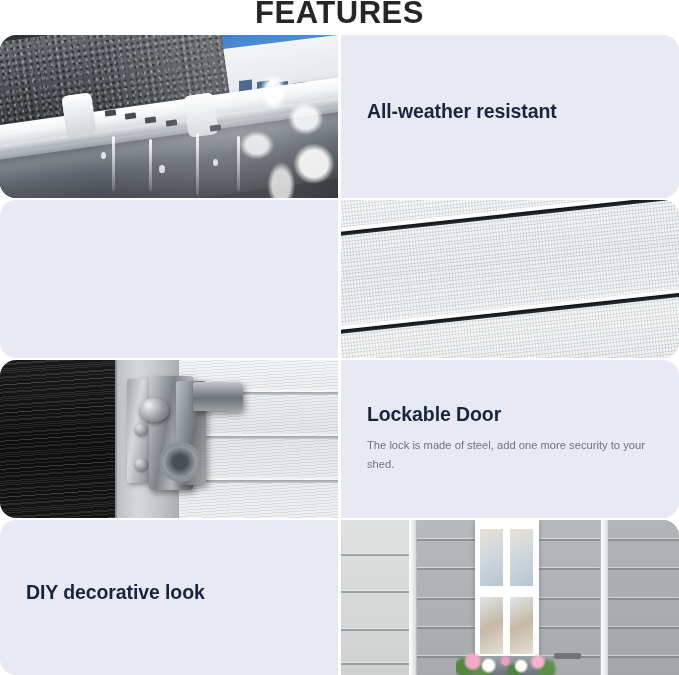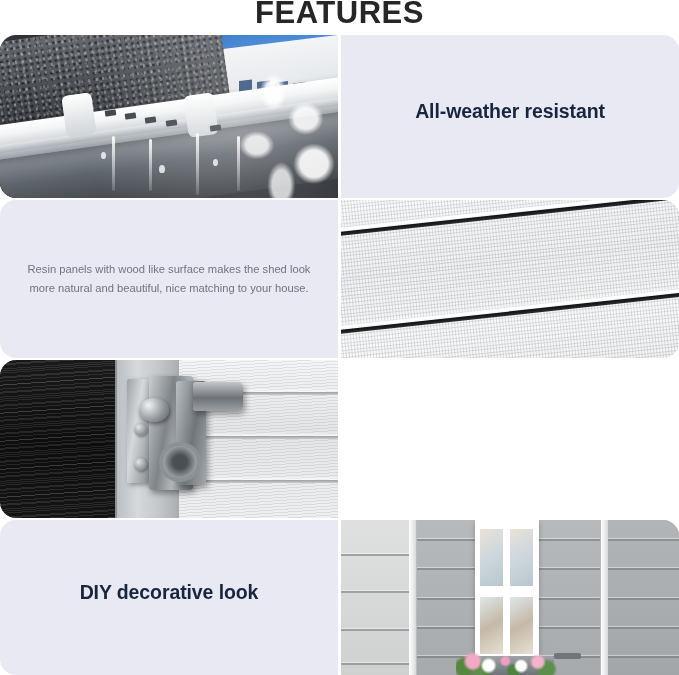--- a/index.html
+++ b/index.html
@@ -20,21 +20,21 @@
     margin:0;
     font-size:31px;
     font-weight:bold;
     letter-spacing:0.5px;
     color:#262626;
     font-family:"Liberation Sans", sans-serif;
   }
 
   
   .grid{
-    position:absolute;left:0;top:35px;width:679px;height:640px;text-align:center;
+    position:absolute;left:0;top:35px;width:679px;height:640px;
   }
   .row{position:absolute;left:0;width:679px;display:flex;}
   .row-1{top:0;height:163px;}
   .row-2{top:165px;height:158px;}
   .row-3{top:325px;height:158px;}
   .row-4{top:485px;height:155px;}
 
   .cell{position:relative;overflow:hidden;}
   .cell-left{width:338px;}
   .cell-right{width:338px;margin-left:3px;}
@@ -334,21 +334,20 @@
       <div class="cell cell-right">
         <div class="card r-tr r-br" style="border-top-right-radius:16px;border-bottom-right-radius:16px;">
           <h2>All-weather resistant</h2>
         </div>
       </div>
     </div>
 
     <div class="row row-2">
       <div class="cell cell-left">
         <div class="card" style="border-top-left-radius:16px;border-bottom-left-radius:16px;">
-          <p class="wide">Resin panels with wood like surface makes the shed look more natural and beautiful, nice matching to your house.</p>
         </div>
       </div>
       <div class="cell cell-right">
         <div class="photo p2" style="border-top-right-radius:16px;border-bottom-right-radius:16px;">
           <div class="grain"></div>
           <div class="hl" style="top:6%;"></div>
           <div class="seam" style="top:8%;"></div>
           <div class="hl" style="top:68%;"></div>
           <div class="seam" style="top:70%;"></div>
         </div>
@@ -368,20 +367,26 @@
           <div class="plate"></div>
           <div class="bolt" style="left:39.5%;top:40%;"></div>
           <div class="bolt" style="left:39.5%;top:62%;"></div>
           <div class="latch-body"></div>
           <div class="latch-2"></div>
           <div class="knob"></div>
           <div class="handle"></div>
           <div class="hasp"></div>
         </div>
       </div>
+      <div class="cell cell-right">
+        <div class="card pad-r" style="border-top-right-radius:16px;border-bottom-right-radius:16px;">
+          <h2>Lockable Door</h2>
+          <p class="wide" style="max-width:320px">The lock is made of steel, add one more security to your shed.</p>
+        </div>
+      </div>
     </div>
 
     <div class="row row-4">
       <div class="cell cell-left">
         <div class="card" style="border-top-left-radius:16px;border-bottom-left-radius:16px;gap:22px;">
           <h2>DIY decorative look</h2>
         </div>
       </div>
       <div class="cell cell-right">
         <div class="photo p4" style="border-top-right-radius:16px;">

